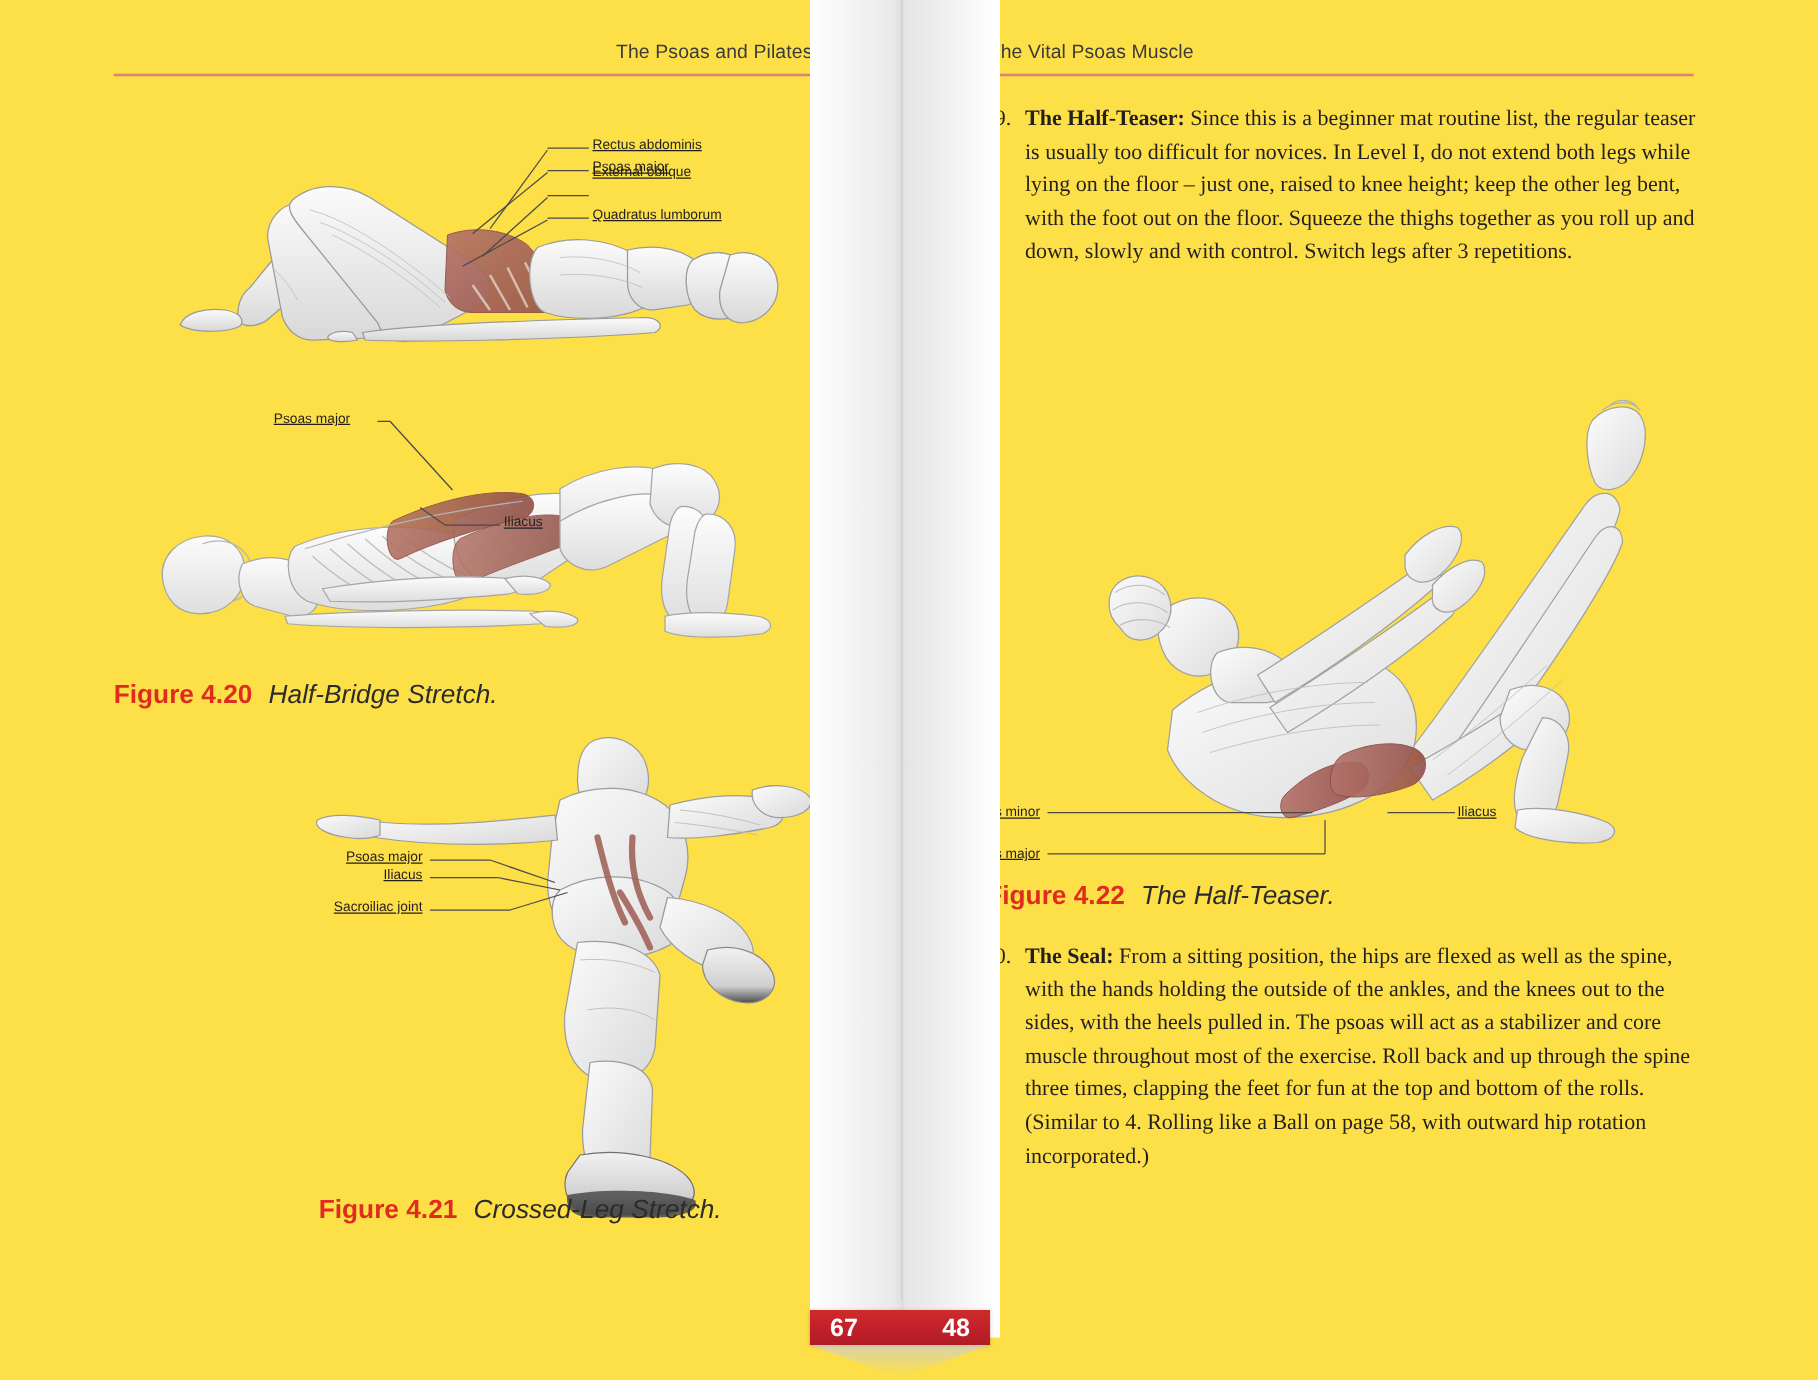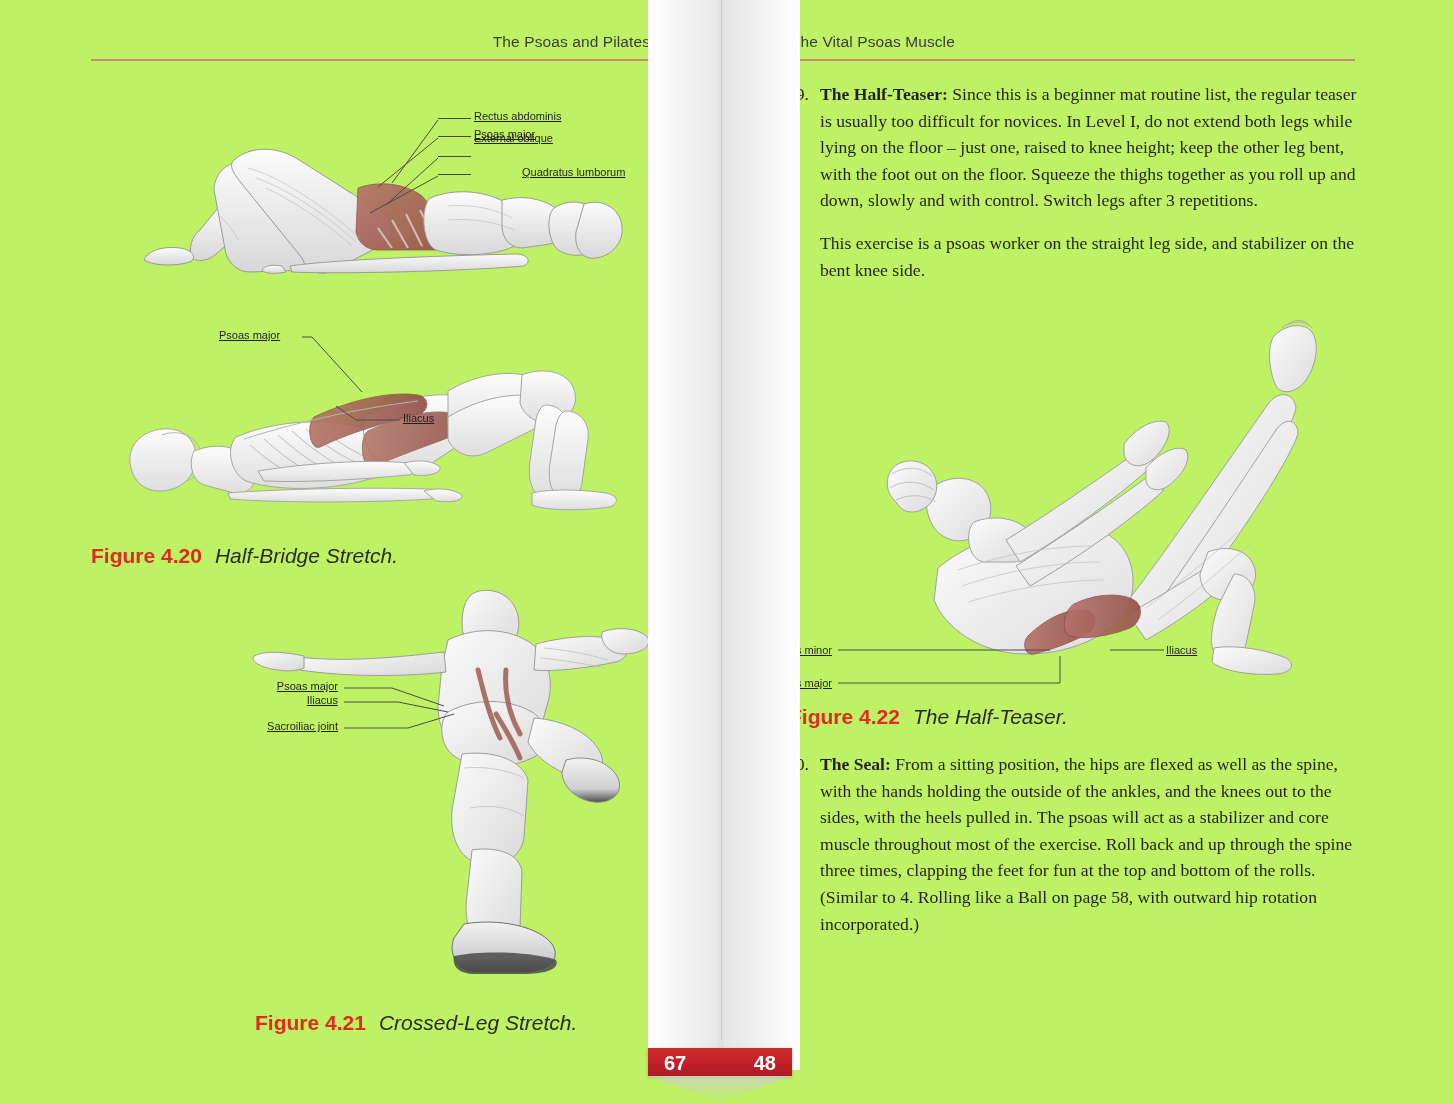--- a/index.html
+++ b/index.html
@@ -13,21 +13,21 @@
     position: relative;
     overflow: hidden;
     font-family: "Liberation Serif", serif;
     color: #231f20;
   }
 
   
   #book-spread {
     position: absolute;
     inset: 0;
-    background: #bef264;
+    background: #fde047;
   }
   #gutter {
     position: absolute;
     left: 648px;
     top: 0;
     width: 152px;
     height: 1070px;
     background: linear-gradient(to right,
         rgba(255,255,255,1) 0%,
         rgba(246,246,246,1) 18%,
@@ -121,21 +121,21 @@
   .caption-label {
     color: #e02b20;
     font-weight: bold;
   }
   .caption-title {
     color: #2b2b2b;
     font-style: italic;
     margin-left: 13px;
   }
   #caption-420 { left: 91px;  top: 544px; }
-  #caption-421 { left: 255px; top: 1011px; }
+  #caption-421 { left: 255px; top: 956px; }
   #caption-422 { left: 789px; top: 705px; }
 
   
   .figure { position: absolute; }
   #fig-420a { left: 130px; top: 80px;  width: 500px; height: 200px; }
   #fig-420b { left: 118px; top: 305px; width: 510px; height: 235px; }
   #fig-421  { left: 248px; top: 578px; width: 420px; height: 400px; }
   #fig-422  { left: 878px; top: 318px; width: 445px; height: 365px; }
   .figure svg { display: block; width: 100%; height: 100%; }
 
@@ -243,21 +243,21 @@
 
     <div class="callout" style="left:474px; top:110px;">Rectus abdominis</div>
     <div class="leader" style="left:438px; top:118px; width:33px;"></div>
 
     <div class="callout" style="left:474px; top:128px;">Psoas major</div>
     <div class="leader" style="left:438px; top:136px; width:33px;"></div>
 
     <div class="callout" style="left:474px; top:132px;">External oblique</div>
     <div class="leader" style="left:438px; top:156px; width:33px;"></div>
 
-    <div class="callout" style="left:474px; top:166px;margin-left:48px;">Quadratus lumborum</div>
+    <div class="callout" style="left:474px; top:166px;">Quadratus lumborum</div>
     <div class="leader" style="left:438px; top:174px; width:33px;"></div>
 
     <svg style="position:absolute;left:340px;top:115px;width:110px;height:105px;" viewBox="0 0 110 105">
       <g stroke="#4a4a4a" stroke-width="1" fill="none">
         <line x1="98" y1="5" x2="52" y2="68"></line>
         <line x1="98" y1="23" x2="38" y2="72"></line>
         <line x1="98" y1="43" x2="46" y2="90"></line>
         <line x1="98" y1="61" x2="30" y2="98"></line>
       </g>
     </svg>
@@ -411,21 +411,20 @@
   <div class="page" id="page-right">
 
     <div class="running-head" id="head-right">The Vital Psoas Muscle</div>
     <div class="head-rule" id="rule-right"></div>
   </div>
 
   <div class="numbered-item body-text" id="item-19">
     <div class="item-number">19.</div>
     <div class="item-body">
       <p><span class="bold">The Half-Teaser:</span><span> Since this is a beginner mat routine list, the regular teaser is usually too difficult for novices. In Level I, do not extend both legs while lying on the floor – just one, raised to knee height; keep the other leg bent, with the foot out on the floor. Squeeze the thighs together as you roll up and down, slowly and with control. Switch legs after 3 repetitions.</span></p>
-      <p>This exercise is a psoas worker on the straight leg side, and stabilizer on the bent knee side.</p>
     </div>
   </div>
 
   <div class="figure" id="fig-422">
     <svg viewBox="0 0 445 365" xmlns="http://www.w3.org/2000/svg">
       <defs>
         <linearGradient id="skinD" x1="0" y1="0" x2="1" y2="1">
           <stop offset="0%" stop-color="#fcfcfc"></stop>
           <stop offset="100%" stop-color="#dcdcdc"></stop>
         </linearGradient>

